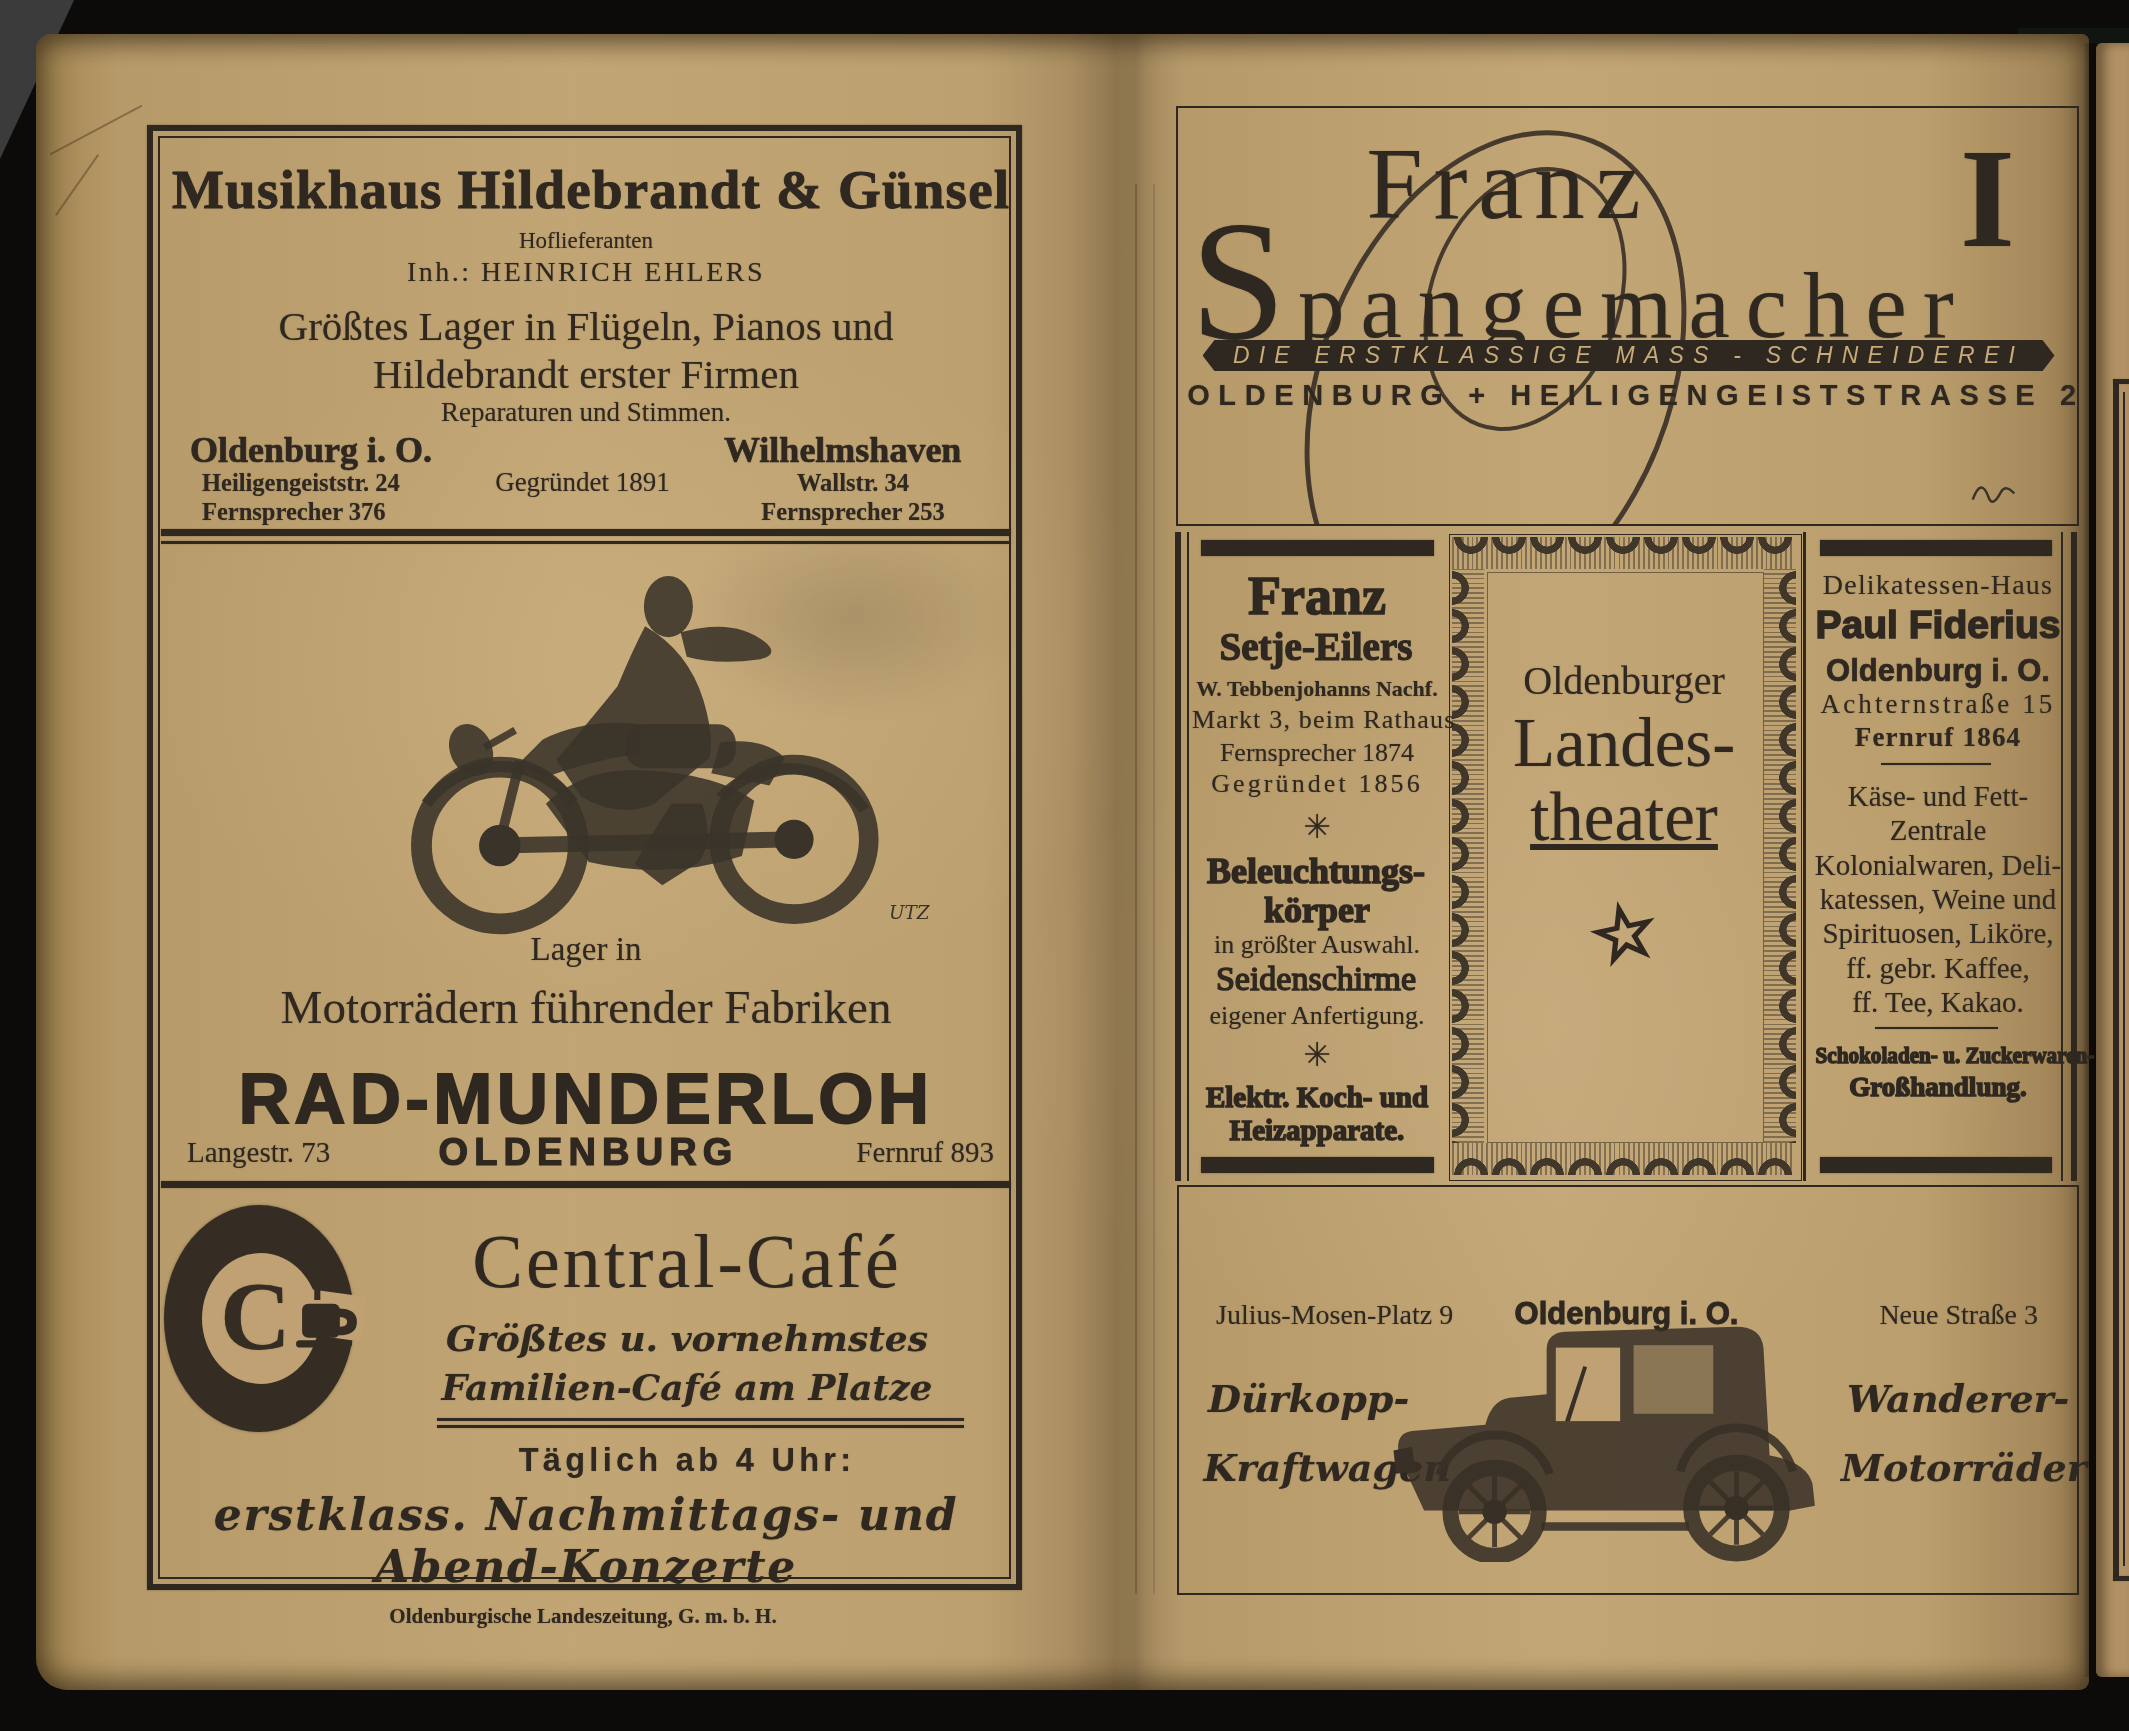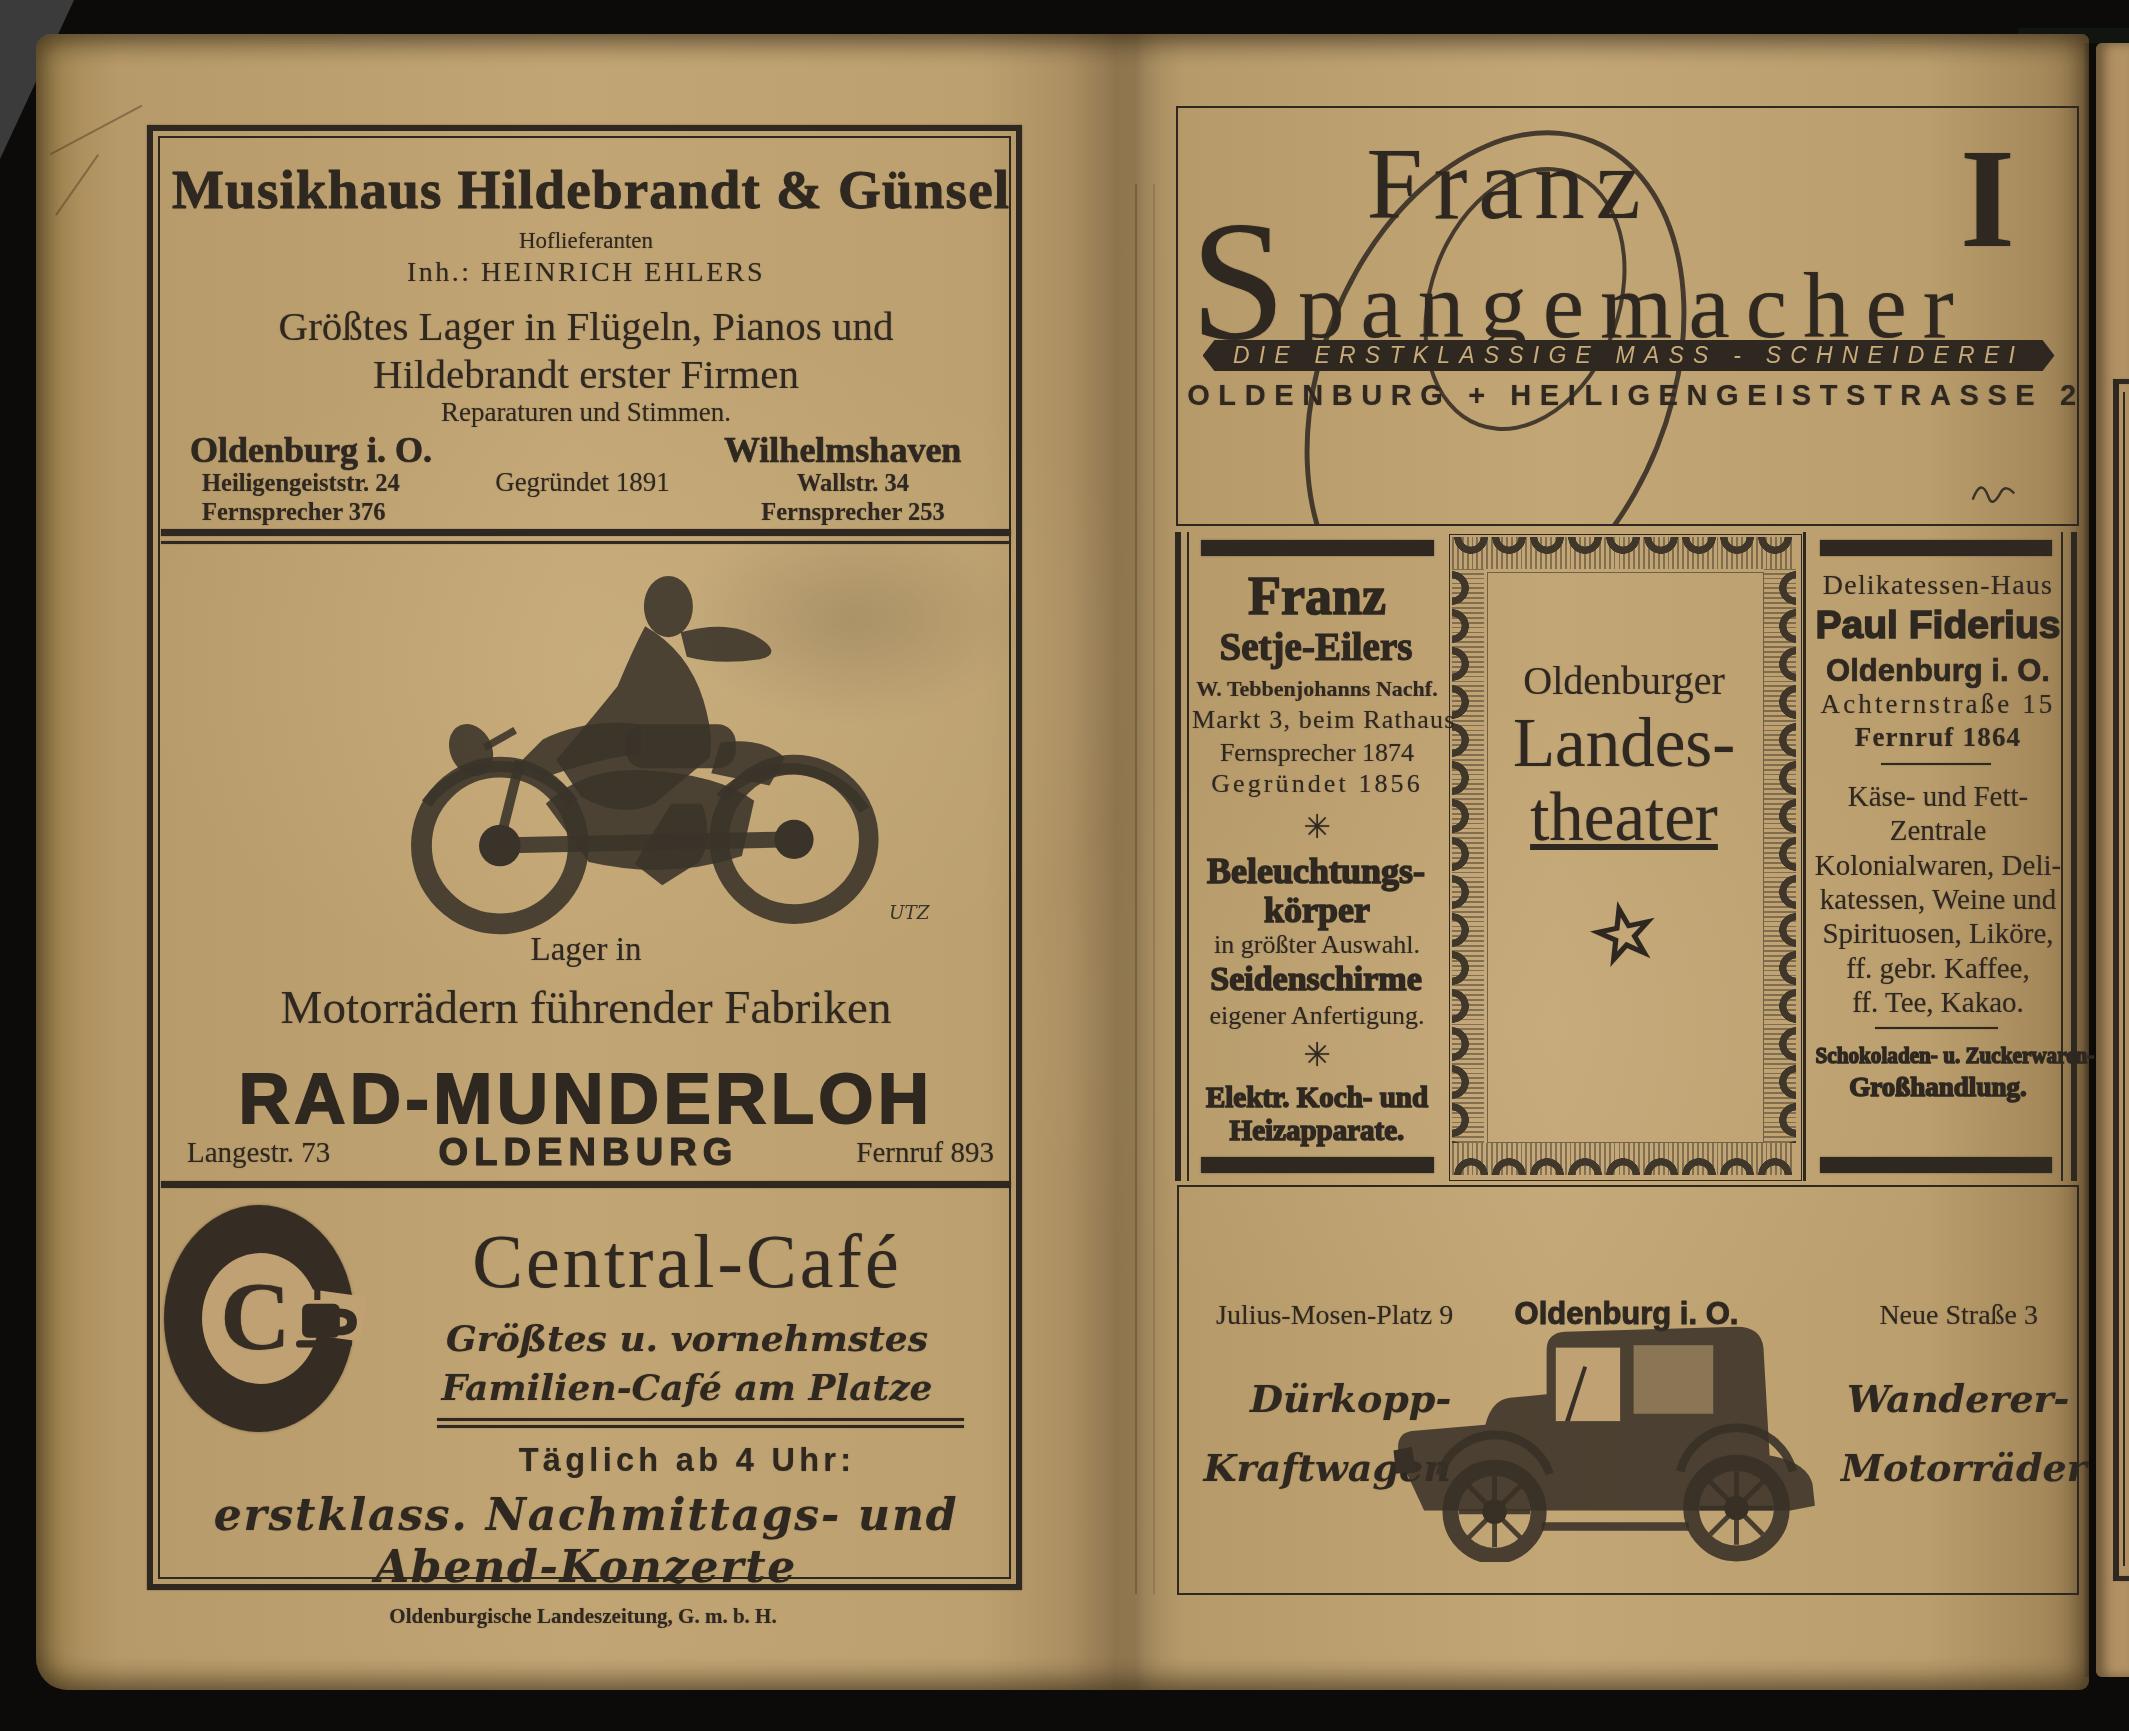--- a/index.html
+++ b/index.html
@@ -211,21 +211,21 @@
     <div class="t serif ctr heavy" style="left:1196px;top:565px;width:242px;font-size:54px;font-weight:bold;">Franz</div>
     <div class="t serif ctr" style="left:1192px;top:624px;width:248px;font-size:39px;font-weight:bold;-webkit-text-stroke:1.2px var(--ink);">Setje-Eilers</div>
     <div class="t serif ctr" style="left:1196px;top:676px;width:242px;font-size:22px;font-weight:bold;">W. Tebbenjohanns Nachf.</div>
     <div class="t serif ctr" style="left:1192px;top:705px;width:248px;font-size:26px;letter-spacing:1.2px;">Markt 3, beim Rathaus</div>
     <div class="t serif ctr" style="left:1196px;top:738px;width:242px;font-size:26px;">Fernsprecher 1874</div>
     <div class="t serif ctr" style="left:1196px;top:769px;width:242px;font-size:26px;letter-spacing:3.1px;">Gegründet 1856</div>
     <div class="t ctr" style="left:1196px;top:807px;width:242px;font-size:33px;font-family:'DejaVu Sans',sans-serif;">✳</div>
     <div class="t serif ctr heavy" style="left:1192px;top:850px;width:248px;font-size:36px;font-weight:bold;">Beleuchtungs-</div>
     <div class="t serif ctr heavy" style="left:1196px;top:889px;width:242px;font-size:36px;font-weight:bold;">körper</div>
     <div class="t serif ctr" style="left:1196px;top:930px;width:242px;font-size:26px;">in größter Auswahl.</div>
-    <div class="t serif ctr heavy" style="left:1192px;top:960px;width:248px;font-size:34px;font-weight:bold;">Seidenschirme</div>
+    <div class="t serif ctr heavy" style="left:1192px;top:960px;width:248px;font-size:34px;font-weight:normal;">Seidenschirme</div>
     <div class="t serif ctr" style="left:1196px;top:1001px;width:242px;font-size:26px;">eigener Anfertigung.</div>
     <div class="t ctr" style="left:1196px;top:1035px;width:242px;font-size:33px;font-family:'DejaVu Sans',sans-serif;">✳</div>
     <div class="t serif ctr heavy" style="left:1196px;top:1081px;width:242px;font-size:29px;font-weight:bold;">Elektr. Koch- und</div>
     <div class="t serif ctr heavy" style="left:1196px;top:1114px;width:242px;font-size:29px;font-weight:bold;">Heizapparate.</div>
     <div class="ink-bar" style="left:1201px;top:1157px;width:233px;height:16px;"></div>
   </div>
 
   <div>
     <div class="abs" style="left:1449px;top:534px;width:351px;height:645px;border:1.8px solid var(--ink);"></div>
     <div class="sc sc-h abs" style="left:1452px;top:537px;width:343px;height:32px;"></div>
@@ -257,21 +257,21 @@
     <div class="hrule" style="left:1875px;top:1027px;width:123px;height:1.8px;"></div>
     <div class="t serif ctr heavy" style="left:1805px;top:1043px;width:264px;font-size:23px;font-weight:bold;transform:scaleX(.92);">Schokoladen- u. Zuckerwaren-</div>
     <div class="t serif ctr heavy" style="left:1809px;top:1072px;width:258px;font-size:27px;font-weight:bold;">Großhandlung.</div>
     <div class="ink-bar" style="left:1820px;top:1157px;width:232px;height:16px;"></div>
   </div>
 
   <div class="dbox2-outer" style="left:1177px;top:1185px;width:898px;height:406px;">
     <div class="t serif" style="left:37px;top:112px;font-size:28px;">Julius-Mosen-Platz 9</div>
     <div class="t sans ctr" style="left:294px;top:109px;width:307px;font-size:31px;font-weight:bold;-webkit-text-stroke:0.9px var(--ink);">Oldenburg i. O.</div>
     <div class="t serif rgt" style="left:650px;top:112px;width:209px;font-size:28px;">Neue Straße 3</div>
-    <div class="t frak" style="left:29px;top:189px;font-size:38px;margin-left:42px;">Dürkopp-</div>
+    <div class="t frak" style="left:29px;top:189px;font-size:38px;">Dürkopp-</div>
     <div class="t frak" style="left:24.5px;top:258px;font-size:38px;">Kraftwagen</div>
     <div class="t frak rgt" style="left:668px;top:189px;width:202px;font-size:38px;">Wanderer-</div>
     <div class="t frak rgt" style="left:662px;top:258px;width:209px;font-size:38px;">Motorräder</div>
     <svg class="abs" style="left:202px;top:130px;" width="466" height="245" viewBox="0 0 760 400">
       <g fill="#38302686" stroke="none">
         <path d="M30 230 q-10 -40 20 -44 l120 -10 q10 -40 40 -44 l60 -6 V54 q0 -28 30 -30 l280 -8 q40 0 44 34 l10 176 q60 10 70 46 l4 36 -40 8 H70 z" fill="#383026" fill-opacity=".86"></path>
         <rect x="285" y="50" width="105" height="120" fill="#bfa173"></rect>
         <rect x="412" y="46" width="130" height="112" fill="#bfa173" fill-opacity=".55"></rect>
         <path d="M300 170 l30 -90 6 2 -28 88 z" fill="#383026"></path>
         <path d="M20 218 l30 -6 6 40 -32 4 z" fill="#383026"></path>

